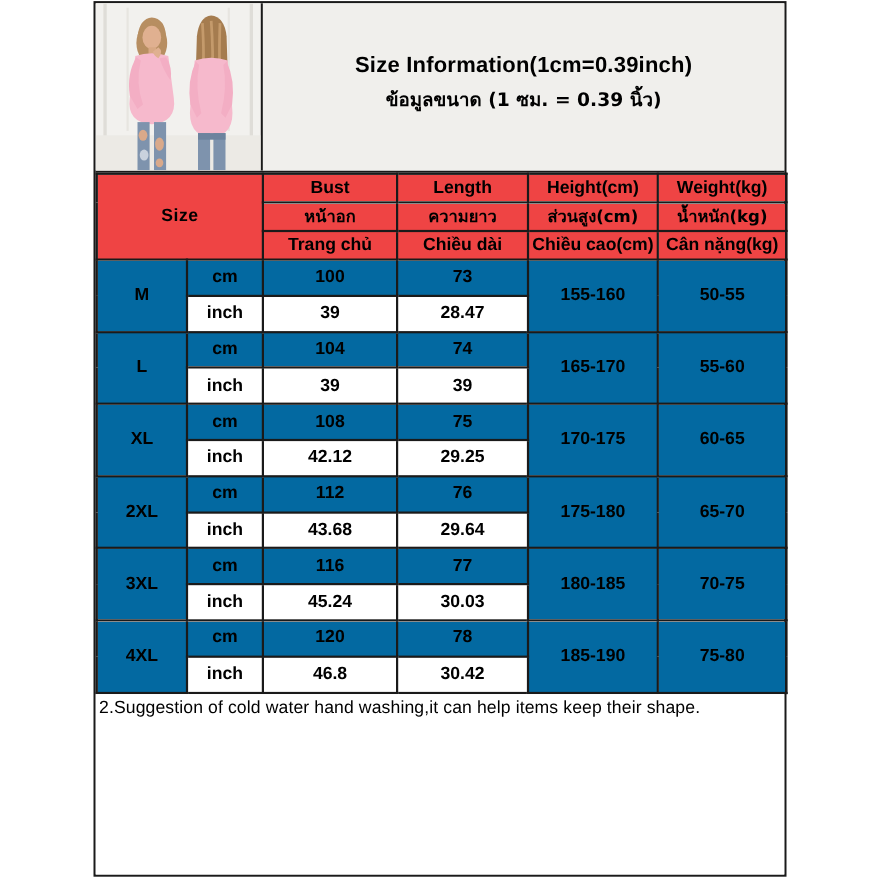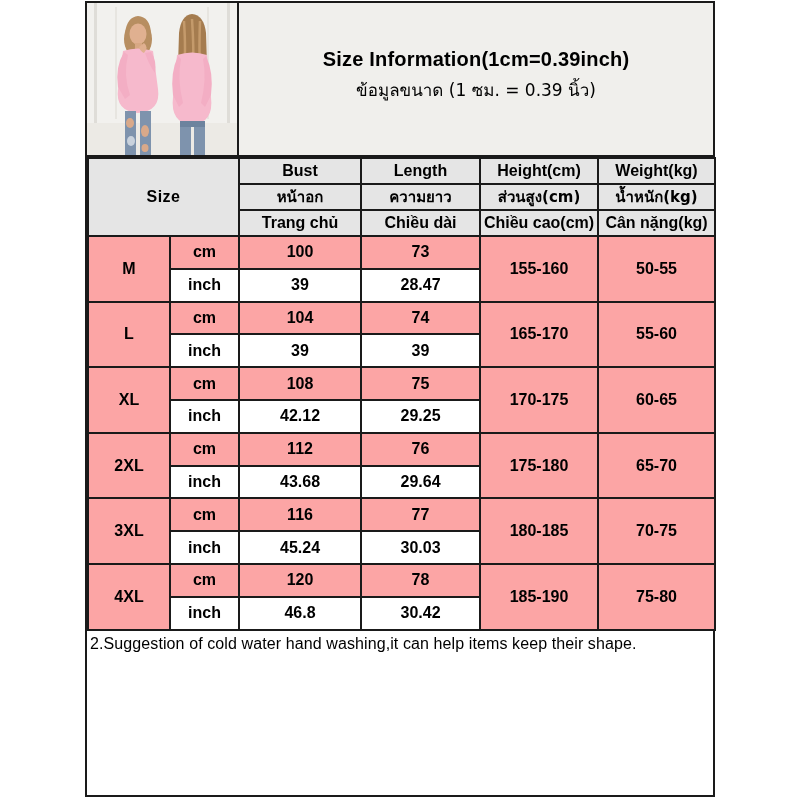--- a/index.html
+++ b/index.html
@@ -14,33 +14,33 @@
     display:flex; flex-direction:column; background:#fff;
   }
   .top-section { display:flex; flex:0 0 152px; height:152px; border-bottom:2px solid #1a1a1a; }
   .photo-cell { flex:0 0 150px; width:150px; border-right:2px solid #1a1a1a; background:#f2f1ee; overflow:hidden; }
   .photo-cell svg { display:block; }
   .title-cell {
     flex:1; background:#f0efec; display:flex; flex-direction:column;
     justify-content:center; align-items:center; gap:5px; padding-bottom:8px;
   }
   .title-en, .title-vi { font-size:20px; font-weight:bold; letter-spacing:0.2px; }
-  .title-th { font-size:17px; font-weight:normal; font-family:"DejaVu Sans",sans-serif; }
+  .title-th { font-size:17px; font-weight:bold; font-family:"DejaVu Sans",sans-serif; }
 
   table.size-table { width:100%; border-collapse:collapse; table-layout:fixed; flex:0 0 auto; }
   table.size-table td {
     border:2px solid #1a1a1a; text-align:center; vertical-align:middle;
     font-weight:bold; font-size:16px; padding:0; overflow:hidden;
   }
-  tr.hdr-row td { height:24px; background:#e5e5e5; }
+  tr.hdr-row td { height:24px; background:#ef4444; }
   tr.hdr-row.th-row td { font-family:"DejaVu Sans",sans-serif; font-size:15px; }
   tr.hdr-row.vi-row td { font-size:16px; }
   td.corner-cell { background:#d9d9d9; font-size:30px; letter-spacing:0.5px; }
   td.size-cell { background:#d9d9d9; font-size:17px; }
-  tr.cm-row td { height:30.8px; background:#fca5a5; }
+  tr.cm-row td { height:30.8px; background:#0369a1; }
   tr.inch-row td { height:30.8px; background:#ffffff; }
   td.range-cell { background:#f2f2f2; font-size:16px; }
 
   .attention {
     flex:1; background:#ffffff; padding:2px 4px 0 3px;
     font-size:16px; font-weight:normal; line-height:1.38; letter-spacing:0.1px;
   }
 </style>
 </head>
 <body>

